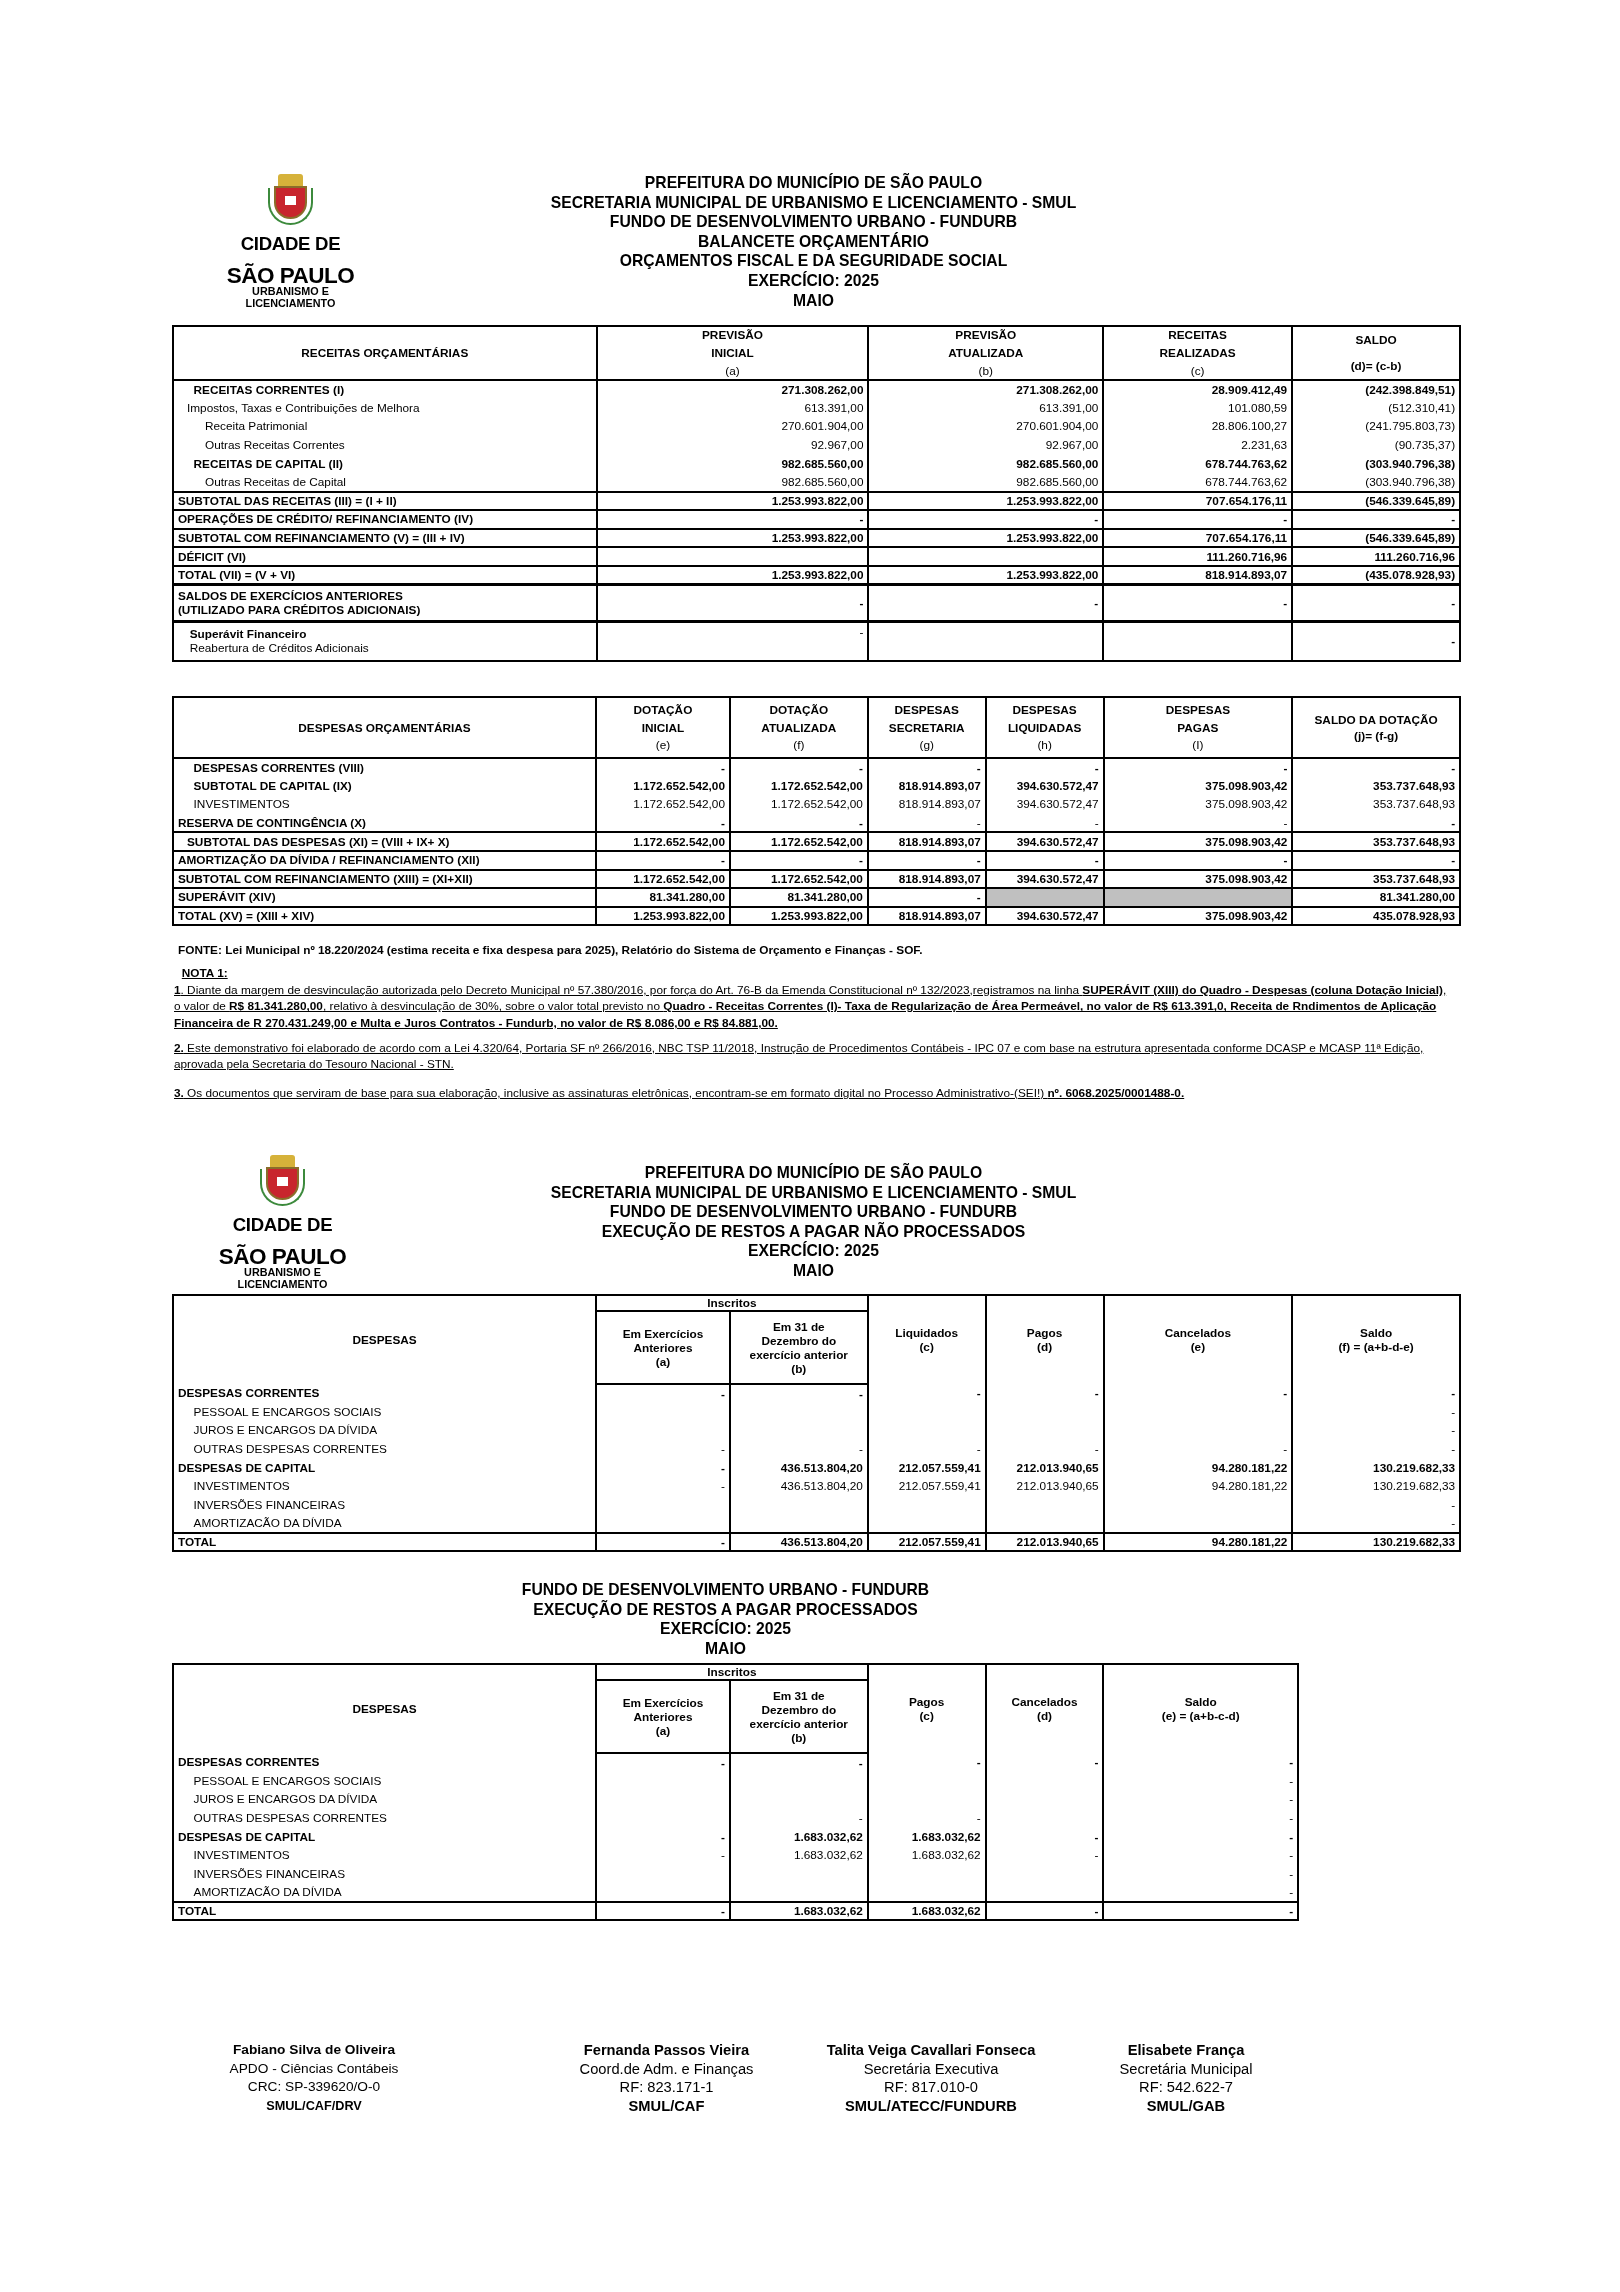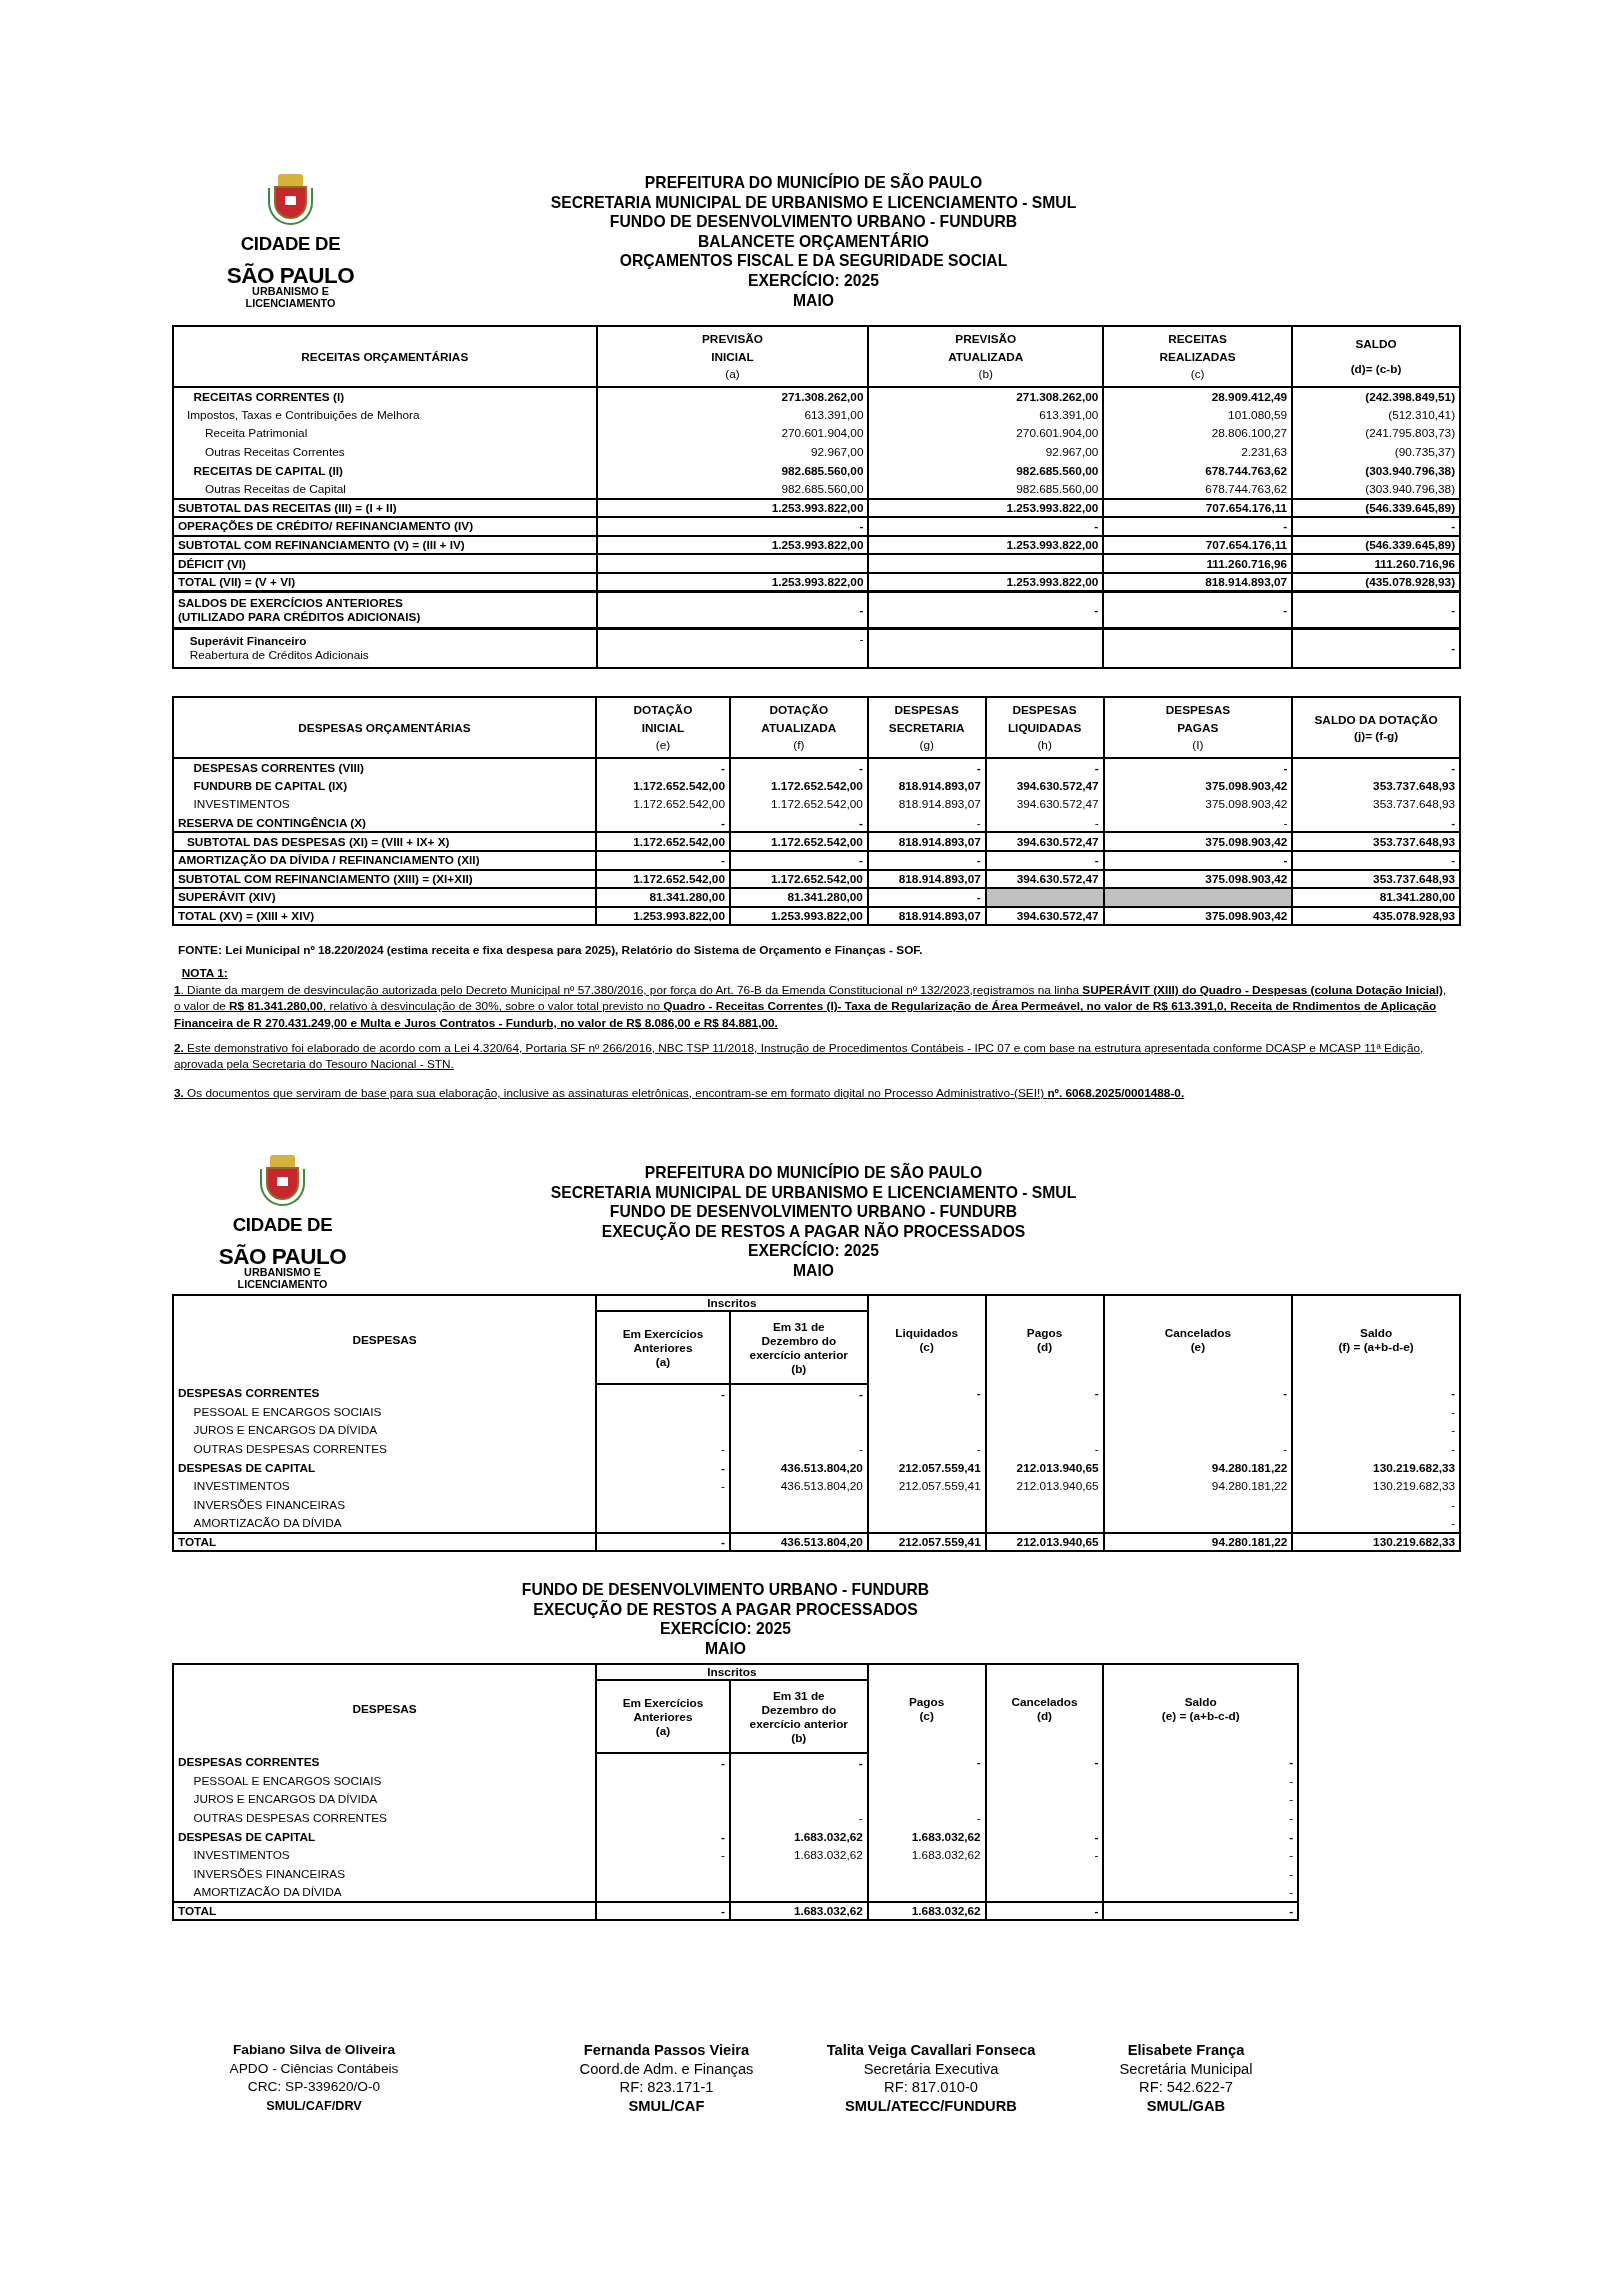--- a/index.html
+++ b/index.html
@@ -20,21 +20,21 @@
 
   table { position: absolute; border-collapse: collapse; font-size: 11.8px; }
   td, th { padding: 0 3.9px; vertical-align: middle; }
   .num { text-align: right; white-space: nowrap; }
   .b { font-weight: bold; }
   .hdr { text-align: center; font-weight: bold; font-size: 11.8px; }
 
   
   #t-receitas { left: 172px; top: 325px; width: 1289px; border: 2.9px solid #000; }
   #t-receitas td { border-left: 2px solid #000; border-right: 2px solid #000; height: 18.6px; }
-  #t-receitas tr.h td { height: 61px; border-bottom: 2.9px solid #000; }
+  #t-receitas tr.h td { height: 54px; border-bottom: 2.9px solid #000; }
   #t-receitas tr.sep td { border-top: 2.9px solid #000; }
   #t-receitas tr.thin td { border-top: 2px solid #000; }
   #t-receitas tr.tall td { height: 37px; border-top: 3.9px solid #000; }
   #t-receitas tr.tall2 td { height: 39px; border-top: 3.9px solid #000; }
 
   
   #t-despesas { left: 172px; top: 696px; width: 1289px; border: 2.9px solid #000; }
   #t-despesas td { border-left: 2px solid #000; border-right: 2px solid #000; height: 18.6px; }
   #t-despesas tr.h td { height: 61px; border-bottom: 2.9px solid #000; }
   #t-despesas tr.sep td { border-top: 2.9px solid #000; }
@@ -261,21 +261,21 @@
   <tr class="b">
     <td style="padding-left:19.6px;height:16.7px">DESPESAS CORRENTES (VIII)</td>
     <td class="num">-</td>
     <td class="num">-</td>
     <td class="num">-</td>
     <td class="num">-</td>
     <td class="num">-</td>
     <td class="num">-</td>
   </tr>
   <tr class="b">
-    <td style="padding-left:19.6px">FUNDURB DE CAPITAL (IX)</td>
+    <td style="padding-left:19.6px">SUBTOTAL DE CAPITAL (IX)</td>
     <td class="num">1.172.652.542,00</td>
     <td class="num">1.172.652.542,00</td>
     <td class="num">818.914.893,07</td>
     <td class="num">394.630.572,47</td>
     <td class="num">375.098.903,42</td>
     <td class="num">353.737.648,93</td>
   </tr>
   <tr>
     <td style="padding-left:19.6px">INVESTIMENTOS</td>
     <td class="num">1.172.652.542,00</td>

